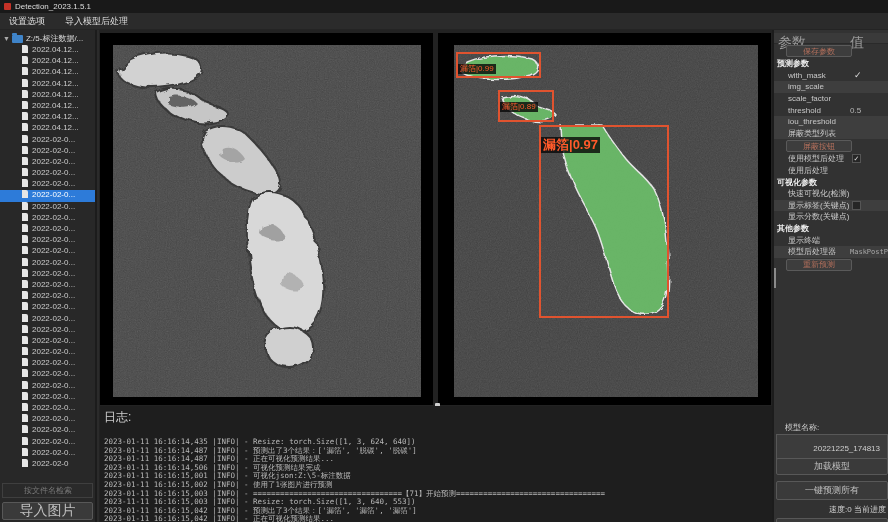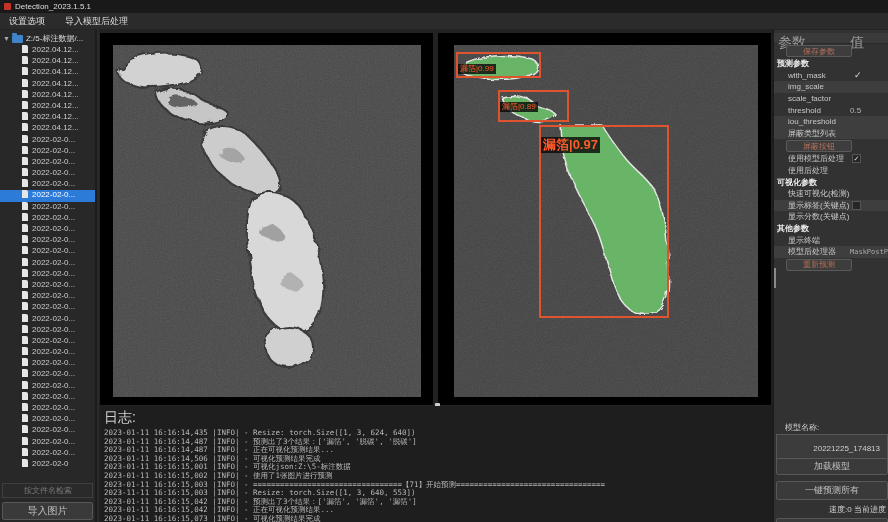--- a/index.html
+++ b/index.html
@@ -16,40 +16,40 @@
   .left-panel { position:absolute; left:0; top:30px; width:97px; bottom:0; background:#282828; border-right:2px solid #1c1c1c; }
   .tree { position:absolute; left:0; top:2px; right:0; height:450px; overflow:hidden; }
   .tree-root { height:13px; display:flex; align-items:center; font-size:8px; color:#ddd; white-space:nowrap; padding-left:3px; }
   .arrow { color:#aaa; font-size:7px; margin-right:2px; }
   .folder-icon { width:11px; height:8px; background:#3f84c9; border-radius:1px; position:relative; margin-right:3px; flex:none; }
   .folder-icon:before { content:""; position:absolute; left:0; top:-2px; width:5px; height:2px; background:#3f84c9; border-radius:1px 1px 0 0; }
   .tree-item { height:11.2px; display:flex; align-items:flex-start; font-size:8px; color:#ccc; padding-left:22px; white-space:nowrap; overflow:hidden; }
   .tree-item.selected { background:#2d7bd9; color:#fff; }
   .file-icon { width:6px; height:8px; background:#e6e6e6; border-radius:0 2px 0 0; margin-right:4px; flex:none; }
   .search-box { position:absolute; left:2px; right:2px; bottom:24px; height:15px; background:#2a2a2a; border:1px solid #3f3f3f; font-size:8px; color:#7a7a7a; display:flex; align-items:center; padding-left:21px; }
-  .import-btn { position:absolute; left:2px; right:2px; bottom:2px; height:18px; background:#3a3a3a; border:1px solid #585858; border-radius:2px; color:#c0c0c0; font-size:10px; display:flex; align-items:center; justify-content:center; cursor:pointer; }
+  .import-btn { position:absolute; left:2px; right:2px; bottom:2px; height:18px; background:#3a3a3a; border:1px solid #585858; border-radius:2px; color:#c0c0c0; font-size:14px; display:flex; align-items:center; justify-content:center; cursor:pointer; }
 
   
   .center { position:absolute; left:99px; right:116px; top:30px; bottom:0; background:#222; }
   .images { position:absolute; left:1px; right:1px; top:3px; height:372px; display:flex; gap:5px; }
   .frame { flex:1; background:#000; position:relative; }
   .photo { position:absolute; overflow:hidden; background:#676767; }
   .photo.lp { left:13px; top:12px; width:308px; height:352px; }
   .photo.rp { left:16px; top:12px; width:304px; height:352px; }
   .photo svg { position:absolute; left:0; top:0; }
 
   .det-box { position:absolute; border:2px solid #e0532f; }
   .det-label { position:absolute; left:0; top:10px; background:rgba(8,8,8,0.8); color:#ff5a2b; white-space:nowrap; padding:0 2px; line-height:1.25; }
   .det-label.small { font-size:8px; }
   .det-label.big { font-size:13px; font-weight:bold; }
 
   .splitter-grip { position:absolute; left:336px; top:373px; width:5px; height:11px; background:#cfcfcf; border-radius:1px; }
 
   .log { position:absolute; left:1px; right:0; top:376px; bottom:0; background:#1e1e1e; padding:3px 4px 0 4px; }
-  .log-header { font-size:14px; color:#cfcfcf; margin-bottom:2px; }
+  .log-header { font-size:12px; color:#cfcfcf; margin-bottom:12px; }
   .log-line { font-family:"DejaVu Sans Mono","Liberation Mono",monospace; font-size:7.5px; line-height:8.6px; color:#b9b9b9; white-space:pre; overflow:hidden; }
 
   
   .right-panel { position:absolute; right:0; top:30px; width:116px; bottom:0; background:#323232; border-left:2px solid #1c1c1c; overflow:hidden; }
   .ptable-header { position:absolute; left:0; right:0; top:3px; height:11px; background:#3a3a3a; border-bottom:1px solid #2a2a2a; font-size:14px; color:#9a9a9a; }
   .ptable-header .c1 { position:absolute; left:4px; top:1px; }
   .ptable-header .c2 { position:absolute; left:76px; top:1px; }
   .prows { position:absolute; left:0; right:0; top:14px; }
   .prow { position:relative; height:11.6px; display:flex; align-items:center; font-size:8px; color:#c8c8c8; }
   .prow.striped { background:#3e3e3e; }
@@ -302,21 +302,21 @@
           <rect x="0" y="0" width="304" height="352" filter="url(#rg-grain)" opacity="0.28"></rect>
           <g filter="url(#rg-rough)">
             <path d="M8,20 C22,10 56,8 78,14 C86,18 86,26 76,30 C58,36 28,36 14,30 C6,27 3,24 8,20 Z" fill="#6cbe6a" stroke="#f2f2f2" stroke-width="1.5" opacity="0.92"></path>
             <path d="M48,52 C60,48 74,52 82,60 C90,66 98,64 102,70 C98,78 84,78 72,74 C60,70 50,62 48,52 Z" fill="#6cbe6a" stroke="#f2f2f2" stroke-width="1.5" opacity="0.92"></path>
             <path d="M106,80 L148,80 C156,94 164,104 172,114 C182,126 192,132 200,144 C206,156 210,170 212,188 C214,208 216,230 214,246 C212,262 202,272 188,270 C174,268 166,256 160,240 C154,222 150,204 144,188 C138,172 128,158 120,140 C112,122 106,102 106,80 Z" fill="#6cbe6a" stroke="#f2f2f2" stroke-width="1.5" opacity="0.92"></path>
           </g>
         </svg>
         <div class="det-box" style="left:2px; top:7px; width:85px; height:26px;">
           <div class="det-label small">漏箔|0.99</div>
         </div>
-        <div class="det-box" style="left:44px; top:45px; width:71px; height:32px;">
+        <div class="det-box" style="left:44px; top:45px; width:56px; height:32px;">
           <div class="det-label small">漏箔|0.89</div>
         </div>
         <div class="det-box" style="left:85px; top:80px; width:130px; height:193px;">
           <div class="det-label big">漏箔|0.97</div>
         </div>
       </div>
     </div>
   </div>
 
   <div class="splitter-grip"></div>

